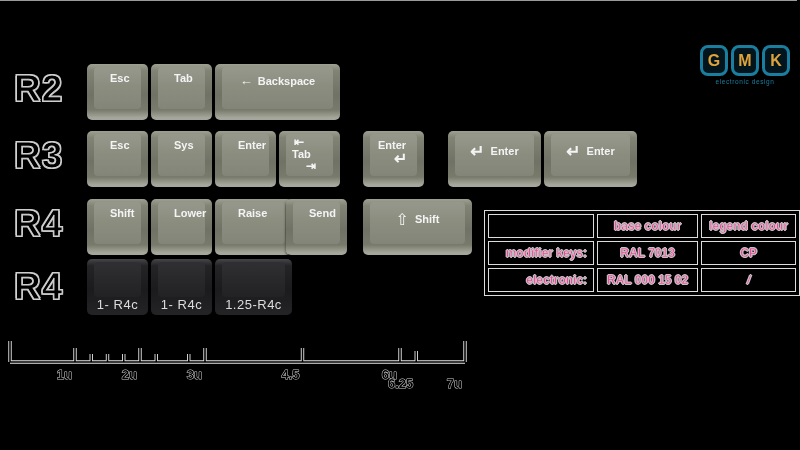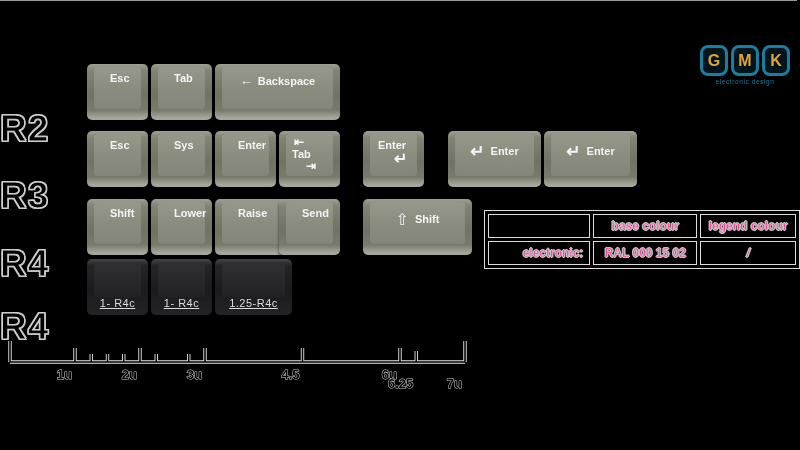--- a/index.html
+++ b/index.html
@@ -6,21 +6,21 @@
   #canvas{position:relative;width:800px;height:450px;background:#000;overflow:hidden;
           font-family:"Liberation Sans",sans-serif;}
   .topline{position:absolute;left:0;top:0;width:797px;height:1px;background:#9a9a9a;}
 
   
   .outl{color:#000;-webkit-text-stroke:1px #d4d4d4;
         text-shadow:-1px -1px 0 #c9c9c9,1px -1px 0 #c9c9c9,-1px 1px 0 #c9c9c9,1px 1px 0 #c9c9c9;}
   .outl-sm{color:#ec4899;-webkit-text-stroke:.5px #cfcfcf;
         text-shadow:-1px 0 0 #bdbdbd,1px 0 0 #bdbdbd,0 -1px 0 #bdbdbd,0 1px 0 #bdbdbd;}
 
-  .rowlabel{position:absolute;left:0;width:70px;font-size:37px;font-weight:700;letter-spacing:1px;margin-top:40px;}
+  .rowlabel{position:absolute;left:14px;width:70px;font-size:37px;font-weight:700;letter-spacing:1px;}
 
   
   .key{position:absolute;height:56px;border-radius:5px;
        background:linear-gradient(180deg,#9ea192 0%,#818475 12%,#6f7264 55%,#787b6c 82%,#a5a79a 96%);
        box-shadow:0 2px 3px rgba(0,0,0,.6);}
   .key .ktop{position:absolute;left:7px;right:7px;top:3px;bottom:11px;border-radius:4px;
        background:linear-gradient(180deg,#95988b 0%,#8b8e7f 45%,#828578 100%);}
   .key.dark{background:linear-gradient(180deg,#46464a 0%,#242427 12%,#1b1b1e 55%,#232326 96%);}
   .key.dark .ktop{background:linear-gradient(180deg,#303033 0%,#27272a 60%,#222225 100%);bottom:18px;}
   .legend{color:#f4f4f5;font-size:11px;font-weight:700;}
@@ -31,21 +31,21 @@
   .icon.i-backspace{font-size:13px;}
   .icon.i-return{font-size:17px;}
   .icon.i-shift{font-size:16px;font-weight:400;}
   .tab3{padding:2px 0 0 6px;line-height:12px;}
   .tab3 .l1{font-size:12px;margin-left:2px;}
   .tab3 .l2{font-size:11px;}
   .tab3 .l3{font-size:12px;margin-left:14px;}
   .twoline{padding:5px 0 0 8px;line-height:13px;}
   .twoline .arrow{font-size:16px;margin-left:16px;}
   .frontlabel{position:absolute;left:0;right:0;bottom:1px;height:17px;text-align:center;
-       color:#dcdcdc;font-size:11px;font-weight:400;letter-spacing:.5px;font-family:"Liberation Sans",sans-serif;text-decoration:underline;}
+       color:#dcdcdc;font-size:13px;font-weight:400;letter-spacing:.5px;font-family:"Liberation Sans",sans-serif;}
 
   
   table.spec{position:absolute;left:484px;top:210px;border-collapse:separate;border-spacing:3px;
        border:1px solid #dcdcdc;background:#000;}
   table.spec td{border:1px solid #dcdcdc;height:20px;padding:1px 6px;font-size:12px;font-weight:700;
        text-align:center;white-space:nowrap;}
   table.spec td.rowhead{text-align:right;width:108px;}
   table.spec td.c2{width:96px;}
   table.spec td.c3{width:84px;}
   .slash{font-style:italic;}
@@ -152,21 +152,21 @@
       <div class="key" style="left: 151px; top: 199px; width: 61px;">
         <div class="ktop">
           <div class="legend plain">Lower</div>
         </div>
       </div>
       <div class="key" style="left: 215px; top: 199px; width: 61px; padding-left: 16px;">
         <div class="ktop">
           <div class="legend plain">Raise</div>
         </div>
       </div>
-      <div class="key" style="left: 279px; top: 199px; width: 61px;">
+      <div class="key" style="left: 286px; top: 199px; width: 61px;">
         <div class="ktop">
           <div class="legend plain">Send</div>
         </div>
       </div>
       <div class="key" style="left: 363px; top: 199px; width: 109px;">
         <div class="ktop">
           <div class="legend middle">
             <span class="icon i-shift">⇧</span>
             <span>Shift</span>
           </div>
@@ -185,20 +185,25 @@
         <div class="frontlabel">1.25-R4c</div>
       </div>
     </div>
 
   <table class="spec">
     <tbody id="spec-body">
         <tr>
           <td class="rowhead outl-sm"></td>
           <td class="c2 outl-sm">base colour</td>
           <td class="c3 outl-sm">legend colour</td>
+        </tr>
+        <tr>
+          <td class="rowhead outl-sm">modifier keys:</td>
+          <td class="c2 outl-sm">RAL 7013</td>
+          <td class="c3 outl-sm">CP</td>
         </tr>
         <tr>
           <td class="rowhead outl-sm">electronic:</td>
           <td class="c2 outl-sm">RAL 000 15 02</td>
           <td class="c3 outl-sm slash">/</td>
         </tr>
       </tbody>
   </table>
 
 

